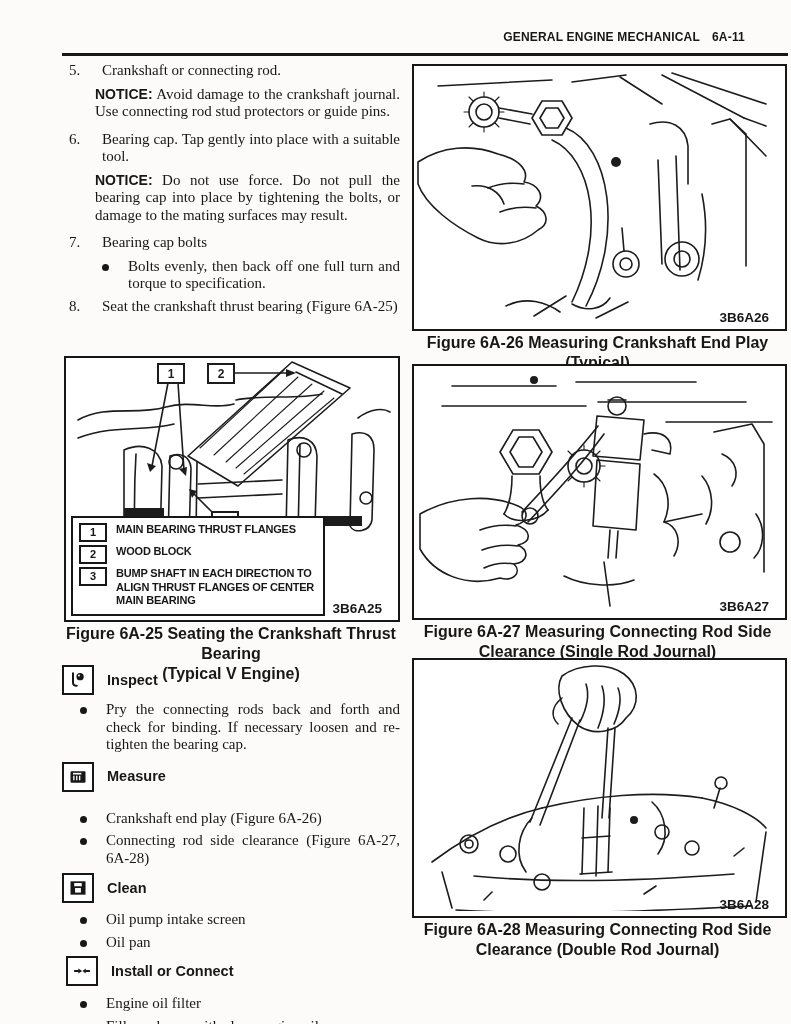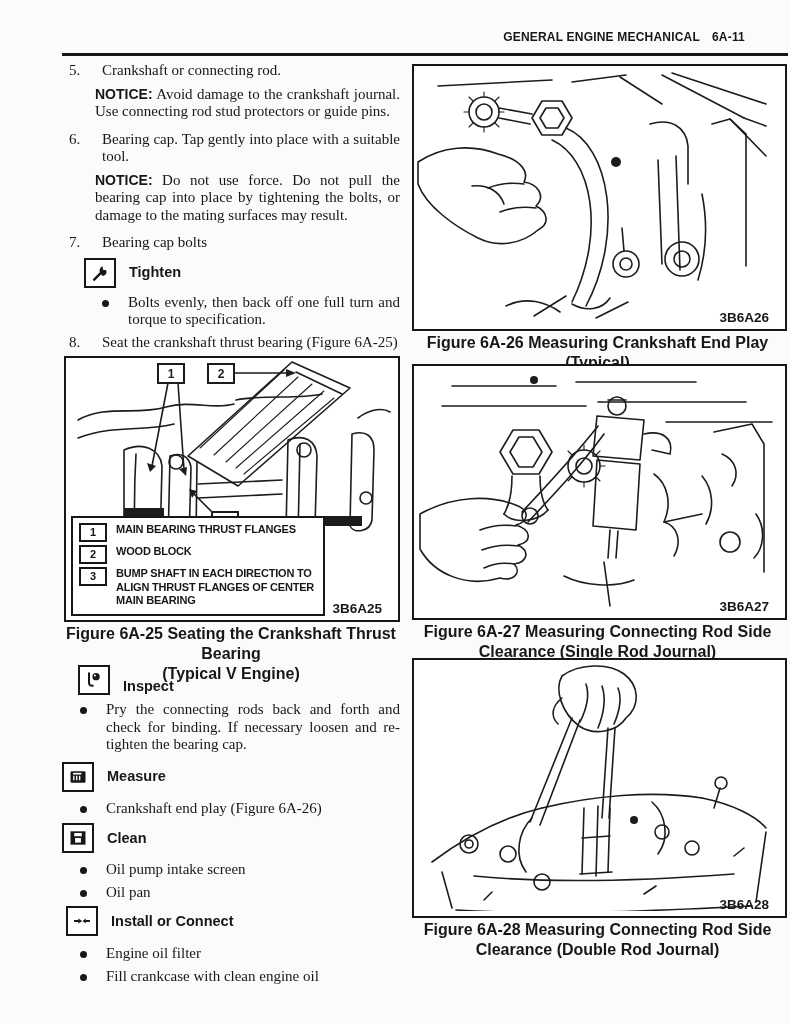--- a/index.html
+++ b/index.html
@@ -82,29 +82,20 @@
       <span class="step-num">6.</span>
       <span class="step-text">Bearing cap. Tap gently into place with a suitable tool.</span>
     </div>
     <div class="notice">
       <span class="nl">NOTICE:</span>
       <span>Do not use force. Do not pull the bearing cap into place by tightening the bolts, or damage to the mating surfaces may result.</span>
     </div>
     <div class="step">
       <span class="step-num">7.</span>
       <span class="step-text">Bearing cap bolts</span>
-    </div>
-    <div class="hd">
-      <span class="hd-icon">
-        <svg width="20" height="20" viewBox="0 0 24 24">
-          <path d="M5,20 L12.5,12.5" stroke="#171717" stroke-width="3" stroke-linecap="round" fill="none"></path>
-          <path d="M12.5,12.5 C10.5,9.5 11.5,5.5 15,4 L15.6,8 L19.4,8.6 C20.8,12 18.6,15.4 14.8,15.2 Z" fill="#171717"></path>
-        </svg>
-      </span>
-      <span class="hd-label">Tighten</span>
     </div>
     <div class="bullet">
       <span class="dot"></span>
       <span class="bullet-text">Bolts evenly, then back off one full turn and torque to specification.</span>
     </div>
     <div class="step">
       <span class="step-num">8.</span>
       <span class="step-text">Seat the crankshaft thrust bearing (Figure 6A-25)</span>
     </div>
   </div>
@@ -171,21 +162,21 @@
       </div>
     </div>
     <div class="fig-code">3B6A25</div>
   </div>
   <div class="caption" id="cap25">
     <span>Figure 6A-25 Seating the Crankshaft Thrust Bearing</span>
     <span>(Typical V Engine)</span>
   </div>
 
   <div class="col-checks">
-    <div class="hd" style="margin-left:16px;align-items:flex-end;">
+    <div class="hd" style="margin-left:0;">
       <span class="hd-icon">
         <svg width="20" height="20" viewBox="0 0 24 24">
           <path d="M6,4 L6,15 C6,17.6 8,19 10.5,19" stroke="#171717" stroke-width="2.4" fill="none" stroke-linecap="round"></path>
           <circle cx="14.5" cy="8" r="4.4" fill="#171717"></circle>
           <circle cx="13.1" cy="6.7" r="1.2" fill="#fff"></circle>
         </svg>
       </span>
       <span class="hd-label">Inspect</span>
     </div>
     <div class="bullet" style="margin-left:18px;">
@@ -195,23 +186,27 @@
     <div class="hd" style="margin-left:0;margin-top:8px;">
       <span class="hd-icon">
         <svg width="20" height="20" viewBox="0 0 24 24">
           <rect x="3" y="5" width="18" height="14" rx="1.5" fill="#171717"></rect>
           <rect x="6" y="7" width="10" height="2" fill="#fff"></rect>
           <path d="M7,10.5 L7,16 M10.5,10.5 L10.5,16 M14,10.5 L14,16" stroke="#fff" stroke-width="1.6"></path>
         </svg>
       </span>
       <span class="hd-label">Measure</span>
     </div>
-    <div class="bullet" style="margin-left:18px;margin-top:8px;">
+    <div class="bullet" style="margin-left:18px;margin-top:18px;">
       <span class="dot"></span>
       <span class="bullet-text">Crankshaft end play (Figure 6A-26)</span>
+    </div>
+    <div class="bullet" style="margin-left:18px;">
+      <span class="dot"></span>
+      <span class="bullet-text">Connecting rod side clearance (Figure 6A-27, 6A-28)</span>
     </div>
     <div class="hd" style="margin-left:0;margin-top:6px;">
       <span class="hd-icon">
         <svg width="20" height="20" viewBox="0 0 24 24">
           <rect x="3" y="4" width="18" height="16" fill="#171717"></rect>
           <rect x="7.5" y="6" width="9" height="4" fill="#fff"></rect>
           <rect x="8.5" y="12" width="7" height="5.5" fill="#fff"></rect>
           <path d="M10,10 v2 M12,10 v2 M14,10 v2" stroke="#171717" stroke-width="1"></path>
         </svg>
       </span>

